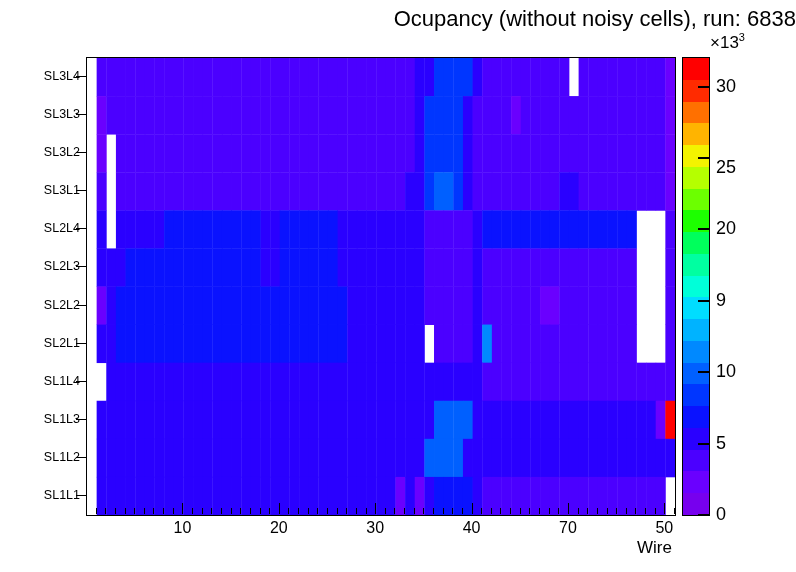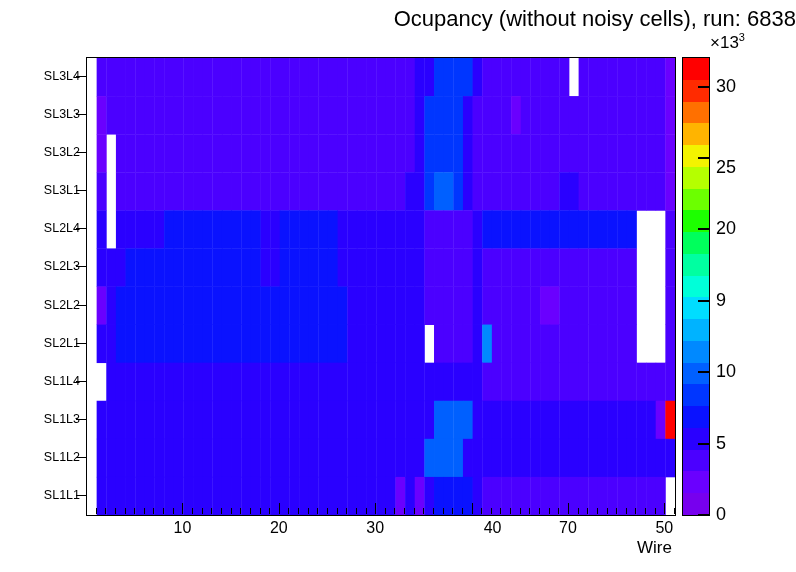--- a/index.html
+++ b/index.html
@@ -940,21 +940,21 @@
       <div class="tick xtick" style="left: 616px; height: 6px; top: 508px;"></div>
       <div class="tick xtick" style="left: 626px; height: 6px; top: 508px;"></div>
       <div class="tick xtick" style="left: 635px; height: 6px; top: 508px;"></div>
       <div class="tick xtick" style="left: 645px; height: 6px; top: 508px;"></div>
       <div class="tick xtick" style="left: 655px; height: 6px; top: 508px;"></div>
       <div class="tick xtick" style="left: 664px; height: 11px; top: 503px;"></div>
       <div class="tick xtick" style="left: 674px; height: 6px; top: 508px;"></div>
       <div class="xlabel" style="left: 182.393px; top: 519px;">10</div>
       <div class="xlabel" style="left: 278.787px; top: 519px;">20</div>
       <div class="xlabel" style="left: 375.18px; top: 519px;">30</div>
-      <div class="xlabel" style="left: 471.574px; top: 519px; margin-left: 21px;">40</div>
+      <div class="xlabel" style="left: 471.574px; top: 519px;">40</div>
       <div class="xlabel" style="left: 567.967px; top: 519px;">70</div>
       <div class="xlabel" style="left: 664.361px; top: 519px;">50</div>
     </div>
 
   <div id="x-axis-title">Wire</div>
 
   <div id="colorbar">
     <div id="colorbar-strip">
         <div class="cb-band" style="background: rgb(255, 0, 0); height: 21.7619px;"></div>
         <div class="cb-band" style="background: rgb(255, 43, 0); height: 21.7619px;"></div>

